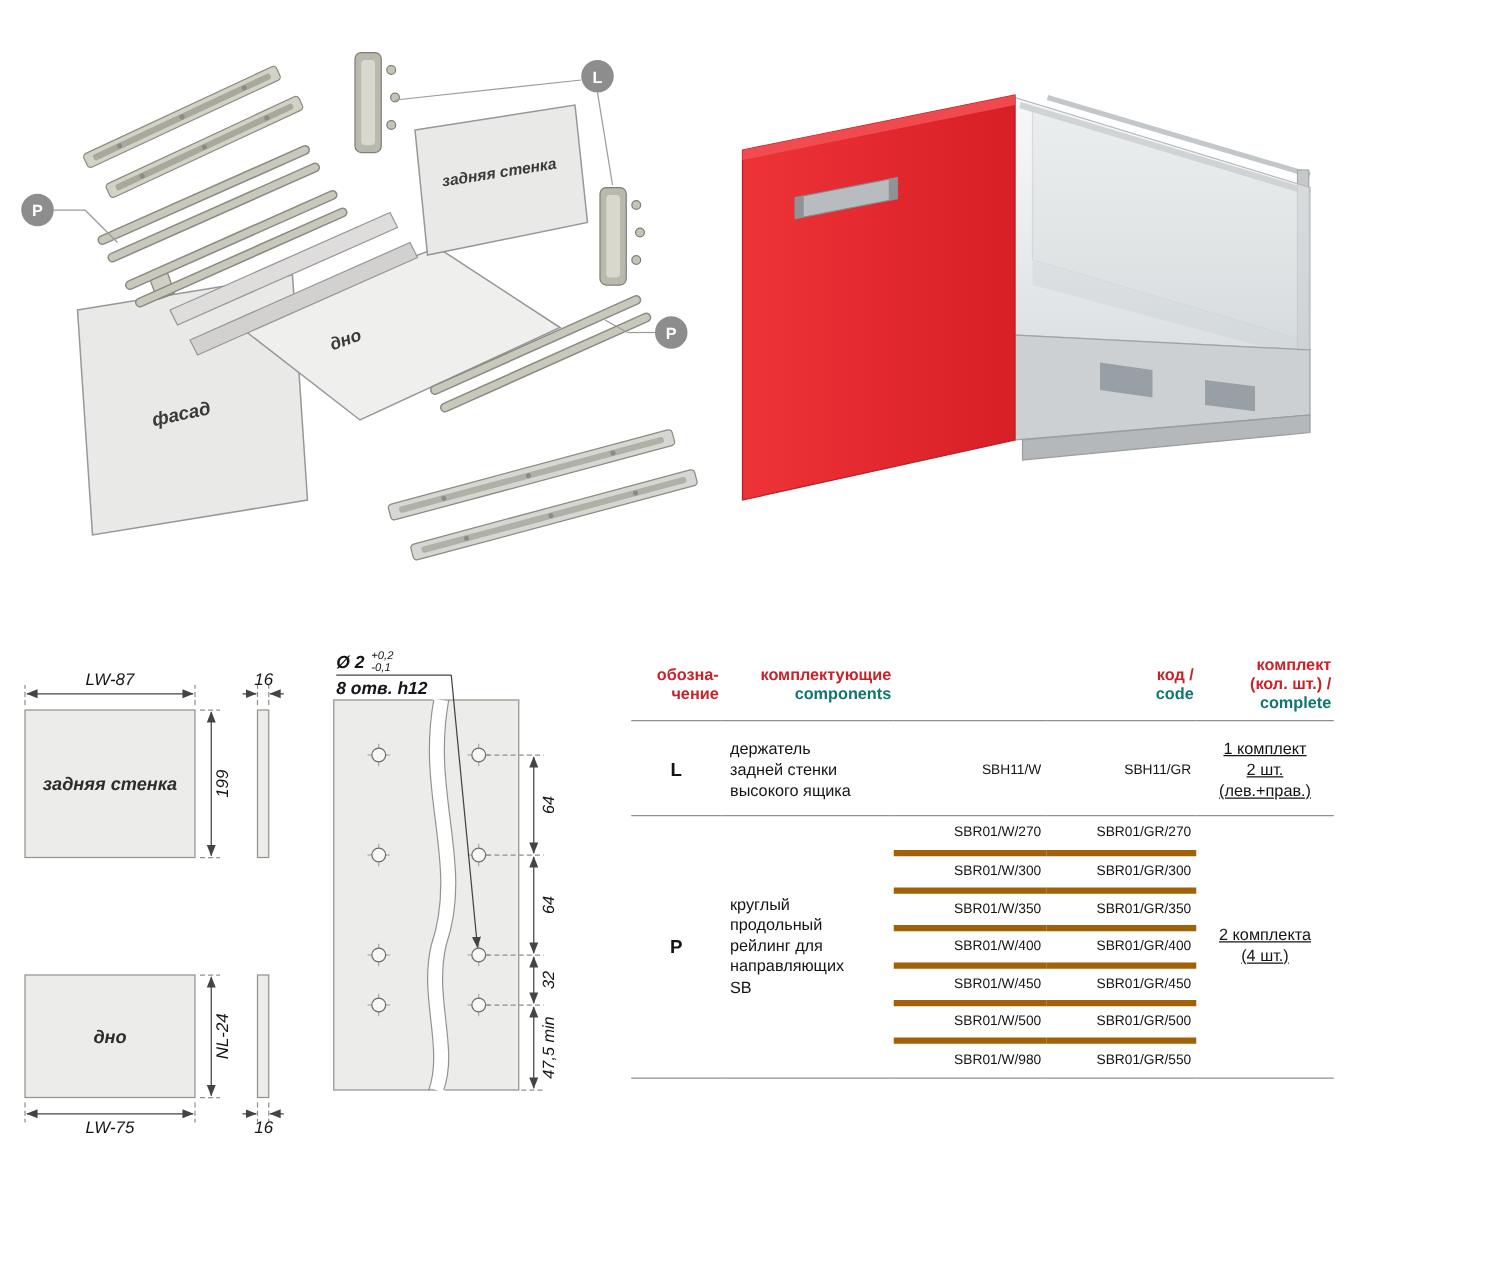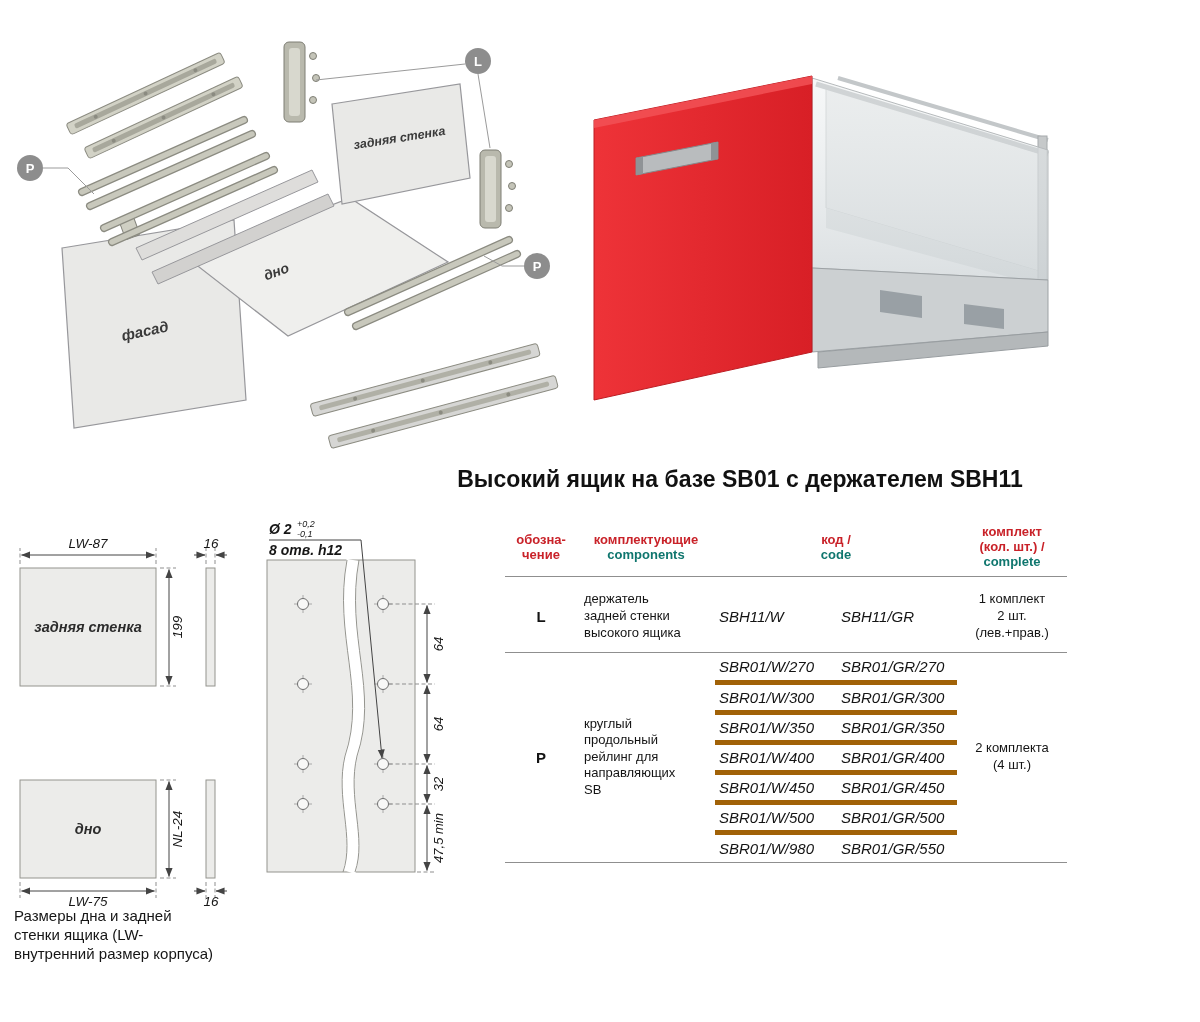--- a/index.html
+++ b/index.html
@@ -19,29 +19,29 @@
 
   table.spec {
     position:absolute; left:505px; top:520px; width:562px;
     border-collapse:collapse; table-layout:fixed;
     font-size:13px; color:#141414;
     border-bottom:1px solid #8f8f8f;
   }
   table.spec th, table.spec td { vertical-align:middle; }
   table.spec thead th {
     border-bottom:1px solid #8f8f8f; padding:4px 2px 7px;
-    font-size:13px; height:54px; text-align:center;
+    font-size:13px; height:54px; text-align:right;
   }
   .red { color:#c92229; font-weight:bold; }
   .gray { color:#0f766e; font-weight:bold; }
   .pre { white-space:pre-line; }
   td.des { text-align:center; font-weight:bold; font-size:15px; }
   td.comp { text-align:left; padding:6px 4px 6px 7px; line-height:1.28; }
-  td.code { text-align:left; font-size:15px; height:30px; padding:2px 4px;font-style:italic; }
-  td.compl { text-align:center; line-height:1.3; padding:6px 2px; }
+  td.code { text-align:right; font-size:11px; height:30px; padding:2px 4px; }
+  td.compl { text-align:center; line-height:1.3; padding:6px 2px;text-decoration:underline; }
   tr.rowl td { border-bottom:1px solid #8f8f8f; padding-top:14px; padding-bottom:10px; }
   tr.rowp td.code { border-bottom:5px solid #a16207; }
   table.spec tbody tr:last-child td { border-bottom:0; }
 </style>
 </head>
 <body>
 
 <div class="page">
 
   <svg class="abs" style="left:10px; top:8px;" width="550" height="452" viewBox="0 0 550 452">
@@ -178,21 +178,20 @@
     <polygon points="238,324 468,304 468,318 238,340" fill="#b4b8ba" stroke="#989da0"></polygon>
     <polygon points="14,92 232,48 232,324 14,372" fill="url(#redgrad)" stroke="#bc1d23"></polygon>
     <polygon points="14,92 232,48 232,56 14,100" fill="#f25156" opacity="0.85"></polygon>
     <g>
       <polygon points="56,130 138,114 138,131 56,147" fill="#b9bcbe" stroke="#85898c"></polygon>
       <polygon points="56,130 63,129 63,146 56,147" fill="#8f9396"></polygon>
       <polygon points="131,115 138,114 138,131 131,132" fill="#8f9396"></polygon>
     </g>
   </svg>
 
-  <div class="abs title">Высокий ящик на базе SB01 с держателем SBH11</div>
 
   <svg class="abs" style="left:8px; top:522px;" width="240" height="388" viewBox="0 0 240 388">
     <defs>
       <marker id="ah1" viewBox="0 0 10 10" refX="9.5" refY="5" markerWidth="9" markerHeight="9" orient="auto-start-reverse">
         <path d="M0,1 L10,5 L0,9 z" fill="#444"></path>
       </marker>
     </defs>
     <g stroke="#8f8f8f" stroke-width="1" fill="none" stroke-dasharray="4,2.5">
       <line x1="12" y1="42" x2="12" y2="26"></line>
         <line x1="148" y1="42" x2="148" y2="26"></line>
@@ -297,21 +296,20 @@
       <text x="14" y="39" font-size="14" font-weight="bold">8 отв. h12</text>
     </g>
     <g fill="#161616" font-style="italic" font-size="13">
       <text transform="translate(188,128) rotate(-90)" text-anchor="middle">64</text>
       <text transform="translate(188,208) rotate(-90)" text-anchor="middle">64</text>
       <text transform="translate(188,268) rotate(-90)" text-anchor="middle">32</text>
       <text transform="translate(188,322) rotate(-90)" text-anchor="middle">47,5 min</text>
     </g>
   </svg>
 
-  <div class="abs caption" id="caption1">Размеры дна и задней стенки ящика (LW-внутренний размер корпуса)</div>
 
   <table class="spec">
     <colgroup>
       <col style="width:72px">
         <col style="width:138px">
         <col style="width:122px">
         <col style="width:120px">
         <col style="width:110px">
     </colgroup>
     <thead>

